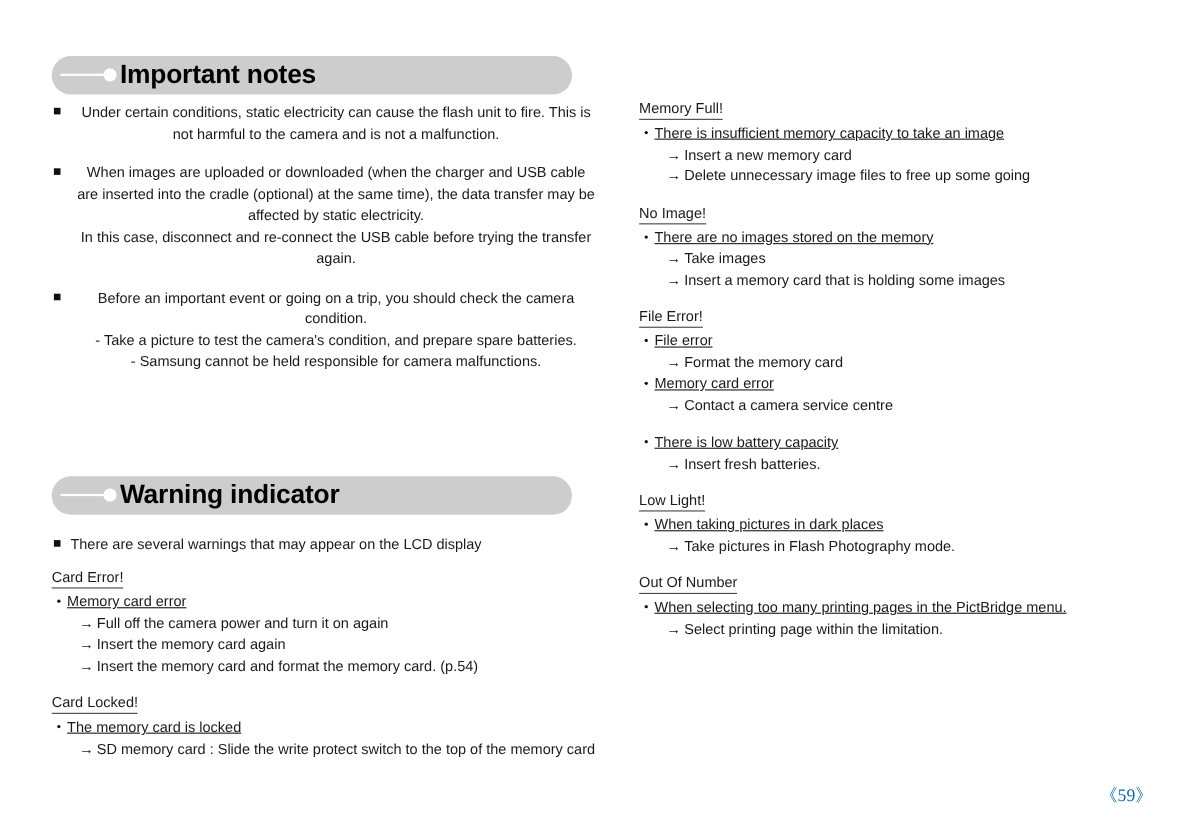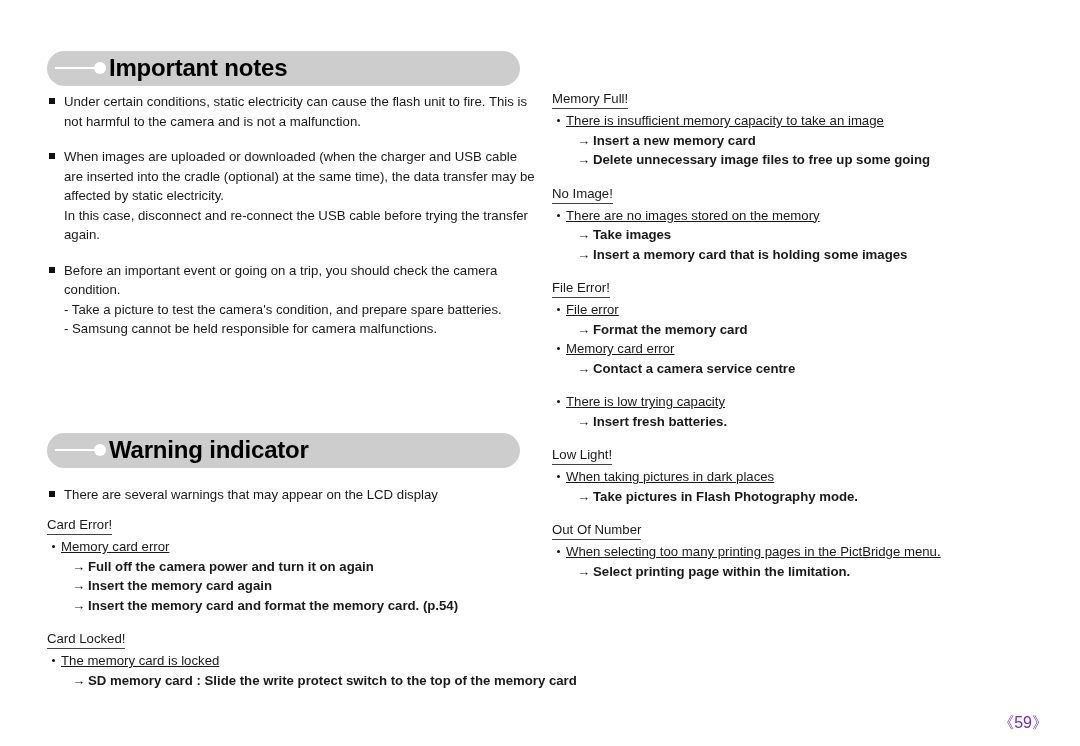--- a/index.html
+++ b/index.html
@@ -59,21 +59,21 @@
     padding-bottom: 2px;
   }
 
   
   .col {
     position: absolute;
     font-size: 13.2px;
     line-height: 19.5px;
   }
   .col-left  { left: 47px;  width: 500px; }
-  .col-right { left: 552px; width: 470px; }
+  .col-right { left: 581px; width: 470px; }
 
   .sq-item {
     position: relative;
     padding-left: 17px;
     margin-bottom: 16px;
   }
   .sq-item .sq {
     position: absolute;
     left: 2px;
     top: 6px;
@@ -110,44 +110,44 @@
   }
   .warrow {
     padding-left: 25px;
     white-space: pre;
     position: relative;
   }
   .warrow .arw {
     position: absolute;
     left: 25px;
   }
-  .warrow .atxt { padding-left: 16px; display: inline-block; font-weight: bold; }
+  .warrow .atxt { padding-left: 16px; display: inline-block; }
 
   
   .page-num {
     position: absolute;
     right: 32px;
     bottom: 12px;
     font-size: 16px;
-    color: #6d28d9;
-    font-family: Liberation Sans, sans-serif;
+    color: #0369a1;
+    font-family: Liberation Serif, serif;
   }
 </style>
 </head>
 <body>
 
 <div class="pill" id="pill-important" style="top:51px;">
   <div class="pill-deco">
     <div class="bar"></div>
     <div class="dot"></div>
   </div>
   <div class="pill-title">Important notes</div>
 </div>
 
-<div class="col col-left" id="important-body" style="top:92px;">
+<div class="col col-left" id="important-body" style="top:92px;text-align:center;">
     <div class="sq-item">
       <span class="sq"></span>
       <span class="line">Under certain conditions, static electricity can cause the flash unit to fire. This is</span>
       <span class="line">not harmful to the camera and is not a malfunction.</span>
     </div>
     <div class="sq-item">
       <span class="sq"></span>
       <span class="line">When images are uploaded or downloaded (when the charger and USB cable</span>
       <span class="line">are inserted into the cradle (optional) at the same time), the data transfer may be</span>
       <span class="line">affected by static electricity.</span>
@@ -207,21 +207,21 @@
       <div class="warrow"><span class="arw">→</span><span class="atxt">Insert a memory card that is holding some images</span></div>
     </div>
     <div class="wsec">
       <div><span class="wsec-title">File Error!</span></div>
       <div class="wrow"><span class="dotb"></span><span>File error</span></div>
       <div class="warrow"><span class="arw">→</span><span class="atxt">Format the memory card</span></div>
       <div class="wrow"><span class="dotb"></span><span>Memory card error</span></div>
       <div class="warrow"><span class="arw">→</span><span class="atxt">Contact a camera service centre</span></div>
     </div>
     <div class="wsec">
-      <div class="wrow"><span class="dotb"></span><span>There is low trying capacity</span></div>
+      <div class="wrow"><span class="dotb"></span><span>There is low battery capacity</span></div>
       <div class="warrow"><span class="arw">→</span><span class="atxt">Insert fresh batteries.</span></div>
     </div>
     <div class="wsec">
       <div><span class="wsec-title">Low Light!</span></div>
       <div class="wrow"><span class="dotb"></span><span>When taking pictures in dark places</span></div>
       <div class="warrow"><span class="arw">→</span><span class="atxt">Take pictures in Flash Photography mode.</span></div>
     </div>
     <div class="wsec">
       <div><span class="wsec-title">Out Of Number</span></div>
       <div class="wrow"><span class="dotb"></span><span>When selecting too many printing pages in the PictBridge menu.</span></div>

